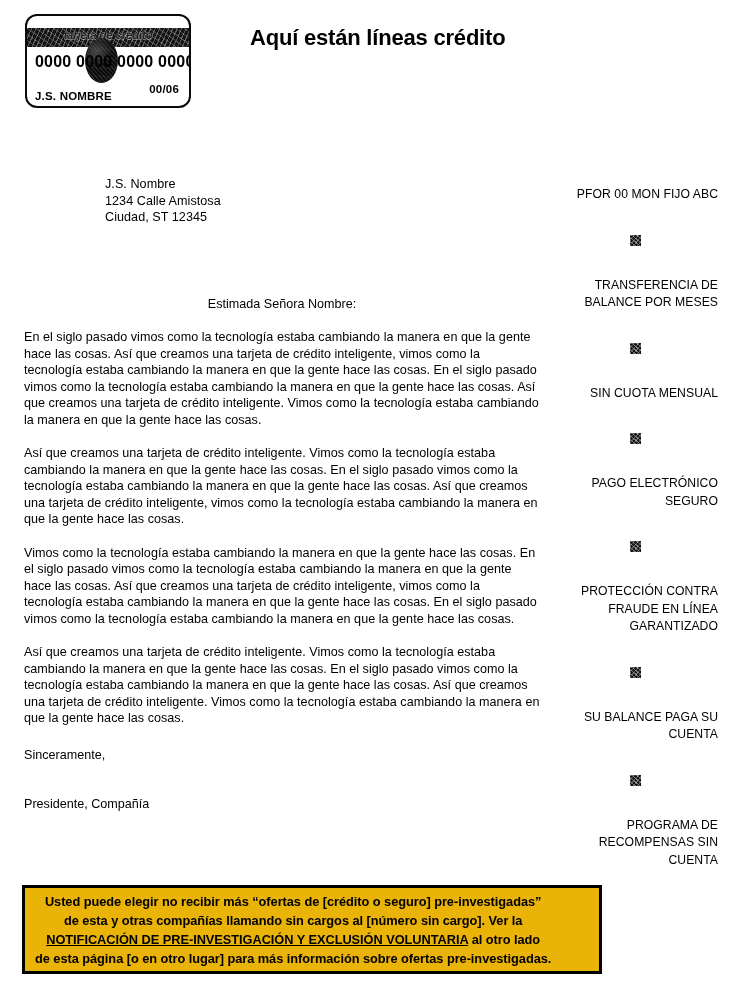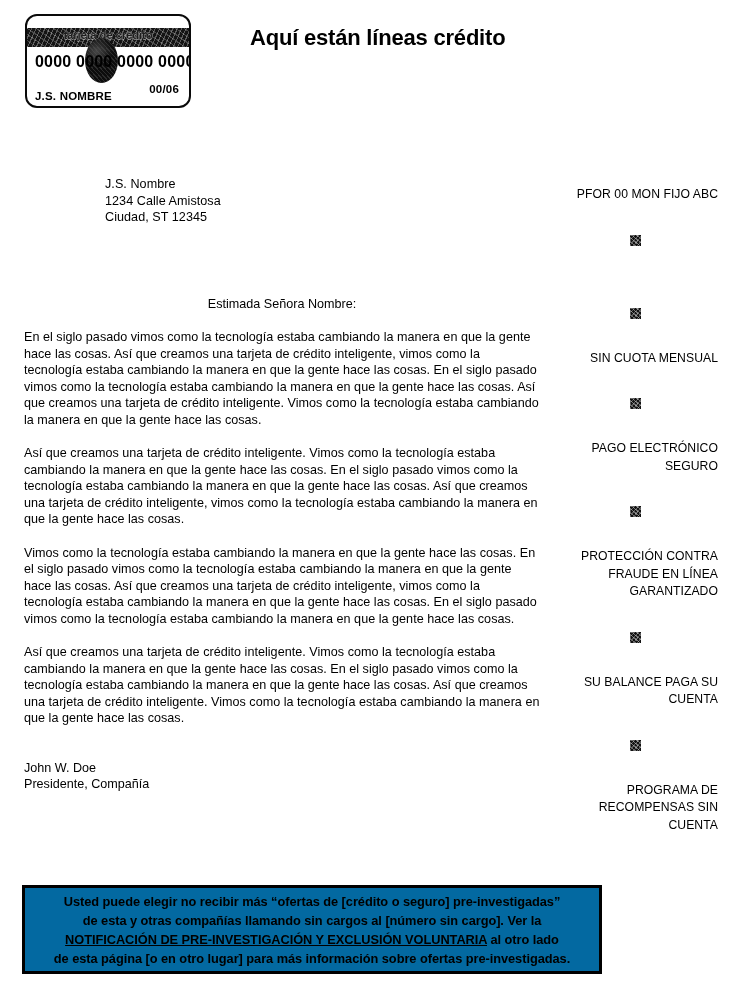--- a/index.html
+++ b/index.html
@@ -33,20 +33,21 @@
     position: absolute;
     left: 0;
     top: 12px;
     width: 100%;
     height: 19px;
     background:
       repeating-linear-gradient(115deg, rgba(255,255,255,0.30) 0px, rgba(255,255,255,0.30) 1px, rgba(0,0,0,0) 1px, rgba(0,0,0,0) 4px),
       repeating-linear-gradient(35deg, rgba(255,255,255,0.22) 0px, rgba(255,255,255,0.22) 1px, rgba(0,0,0,0) 1px, rgba(0,0,0,0) 5px),
       #141414;
     overflow: hidden;
+    font-style: italic;
   }
   .card-band-text {
     position: absolute;
     left: 0;
     top: 1px;
     width: 100%;
     text-align: center;
     font-size: 11.5px;
     font-weight: 700;
     color: #1d1d1d;
@@ -171,24 +172,23 @@
 
   
   .disclosure {
     position: absolute;
     left: 22px;
     top: 885px;
     width: 580px;
     height: 89px;
     border: 3px solid #000000;
     box-sizing: border-box;
-    background: #0369a1;
+    background: #eab308;
     display: flex;
     align-items: center;
-    justify-content: center;
   }
   .disclosure-inner {
     text-align: center;
     font-size: 12.8px;
     font-weight: 700;
     line-height: 19px;
     letter-spacing: -0.05px;
     padding: 0 10px;
   }
   .disclosure-inner .underline {
@@ -218,32 +218,34 @@
     <div>Ciudad, ST 12345</div>
   </div>
 
   <div class="salutation">Estimada Señora Nombre:</div>
 
   <div class="body-par">En el siglo pasado vimos como la tecnología estaba cambiando la manera en que la gente hace las cosas. Así que creamos una tarjeta de crédito inteligente, vimos como la tecnología estaba cambiando la manera en que la gente hace las cosas. En el siglo pasado vimos como la tecnología estaba cambiando la manera en que la gente hace las cosas. Así que creamos una tarjeta de crédito inteligente. Vimos como la tecnología estaba cambiando la manera en que la gente hace las cosas.</div>
   <div class="body-par">Así que creamos una tarjeta de crédito inteligente. Vimos como la tecnología estaba cambiando la manera en que la gente hace las cosas. En el siglo pasado vimos como la tecnología estaba cambiando la manera en que la gente hace las cosas. Así que creamos una tarjeta de crédito inteligente, vimos como la tecnología estaba cambiando la manera en que la gente hace las cosas.</div>
   <div class="body-par">Vimos como la tecnología estaba cambiando la manera en que la gente hace las cosas. En el siglo pasado vimos como la tecnología estaba cambiando la manera en que la gente hace las cosas. Así que creamos una tarjeta de crédito inteligente, vimos como la tecnología estaba cambiando la manera en que la gente hace las cosas. En el siglo pasado vimos como la tecnología estaba cambiando la manera en que la gente hace las cosas.</div>
   <div class="body-par">Así que creamos una tarjeta de crédito inteligente. Vimos como la tecnología estaba cambiando la manera en que la gente hace las cosas. En el siglo pasado vimos como la tecnología estaba cambiando la manera en que la gente hace las cosas. Así que creamos una tarjeta de crédito inteligente. Vimos como la tecnología estaba cambiando la manera en que la gente hace las cosas.</div>
 
+  <div class="closing">Sinceramente,</div>
 
   <div class="signer">
-    <div>John W. Doe</div>
     <div>Presidente, Compañía</div>
   </div>
 </div>
 
 <div class="features">
   <div class="feature-label">PFOR 00 MON FIJO ABC</div>
   <div class="gap-a"></div>
   <div class="feature-sep"></div>
   <div class="gap-b"></div>
+  <div class="feature-label">TRANSFERENCIA DE
+BALANCE POR MESES</div>
   <div class="gap-a"></div>
   <div class="feature-sep"></div>
   <div class="gap-b"></div>
   <div class="feature-label">SIN CUOTA MENSUAL</div>
   <div class="gap-a"></div>
   <div class="feature-sep"></div>
   <div class="gap-b"></div>
   <div class="feature-label">PAGO ELECTRÓNICO
 SEGURO</div>
   <div class="gap-a"></div>

